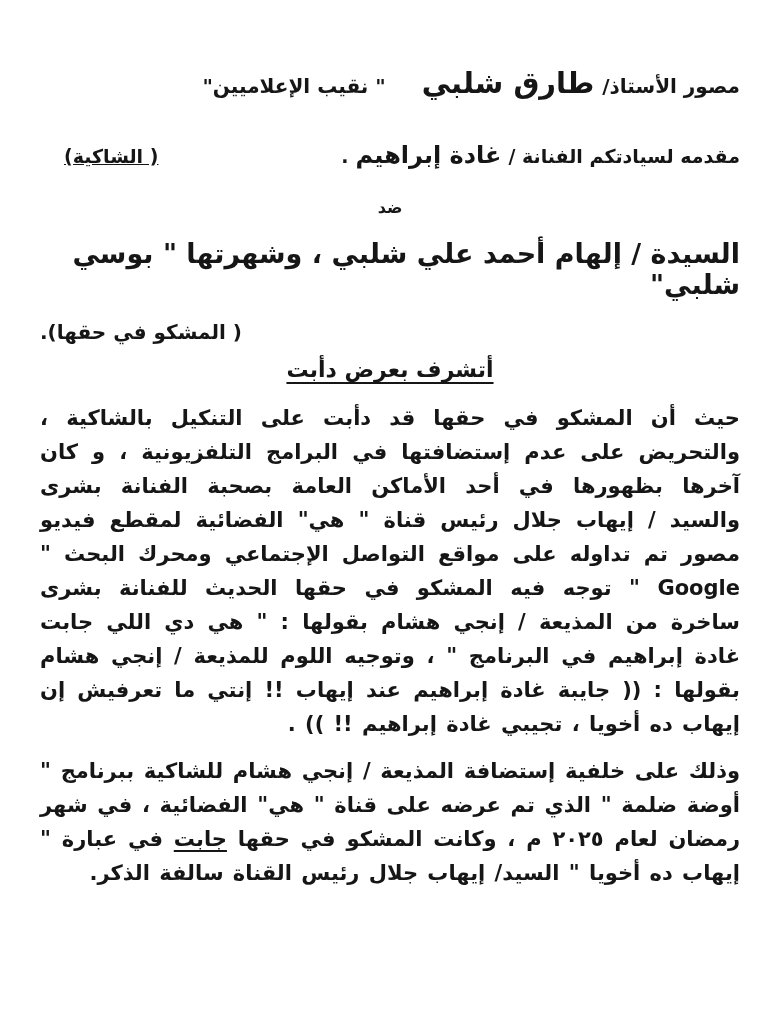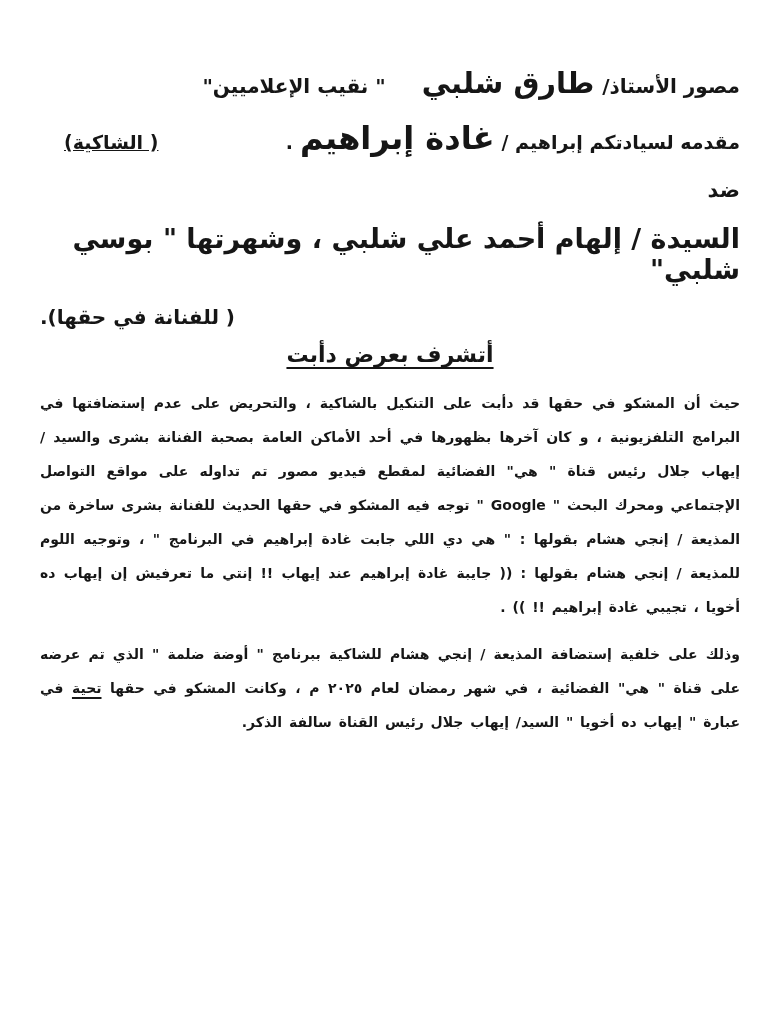--- a/index.html
+++ b/index.html
@@ -41,40 +41,40 @@
   }
   
   .presented-line {
     margin-top: 19px;
     display: flex;
     justify-content: space-between;
     align-items: baseline;
     font-size: 19px;
   }
   .presented-right { display: inline-flex; align-items: baseline; gap: 7px; white-space: nowrap; }
-  .name-big2 { font-size: 32px; }
+  .name-big2 { font-size: 24px; margin-top: 22px; }
   .role-label { padding-left: 24px; font-size: 19px; white-space: nowrap; text-decoration: underline; }
   
-  .versus { margin-top: 21px; text-align: right; font-size: 21px; }
+  .versus { margin-top: 29px; text-align: center; font-size: 16px; }
   
   .respondent { margin-top: 21px; text-align: right; font-size: 27px; }
   .respondent-role { margin-top: 20px; text-align: left; font-size: 20px; }
   
   .section-title {
     margin-top: 13px;
     text-align: center;
     font-size: 22px;
     text-decoration: underline;
     text-decoration-thickness: 2px;
     text-underline-offset: 5px;
   }
   
   .para {
     margin: 19px 0 0 0;
-    font-size: 14px;
+    font-size: 21px;
     line-height: 34px;
     text-align: justify;
     word-spacing: 2px;
   }
   .para + .para { margin-top: 13px; }
   .u {
     text-decoration: underline;
     text-decoration-thickness: 2px;
     text-underline-offset: 4px;
   }
@@ -89,34 +89,34 @@
       <span class="addr-right">
         <span>مصور الأستاذ/</span>
         <span class="name-big">طارق شلبي</span>
       </span>
       <span>" نقيب الإعلاميين"</span>
     </div>
 
 
     <div class="presented-line">
       <span class="presented-right">
-        <span>مقدمه لسيادتكم  إبراهيم /</span>
+        <span>مقدمه لسيادتكم  الفنانة /</span>
         <span class="name-big2">غادة إبراهيم</span>
         <span>.</span>
       </span>
       <span class="role-label">( الشاكية)</span>
     </div>
 
     <div class="versus">ضد</div>
 
     <div class="respondent">السيدة / إلهام  أحمد علي شلبي  ، وشهرتها " بوسي شلبي"</div>
 
-    <div class="respondent-role">( للفنانة في حقها).</div>
+    <div class="respondent-role">( المشكو في حقها).</div>
 
     <div class="section-title">أتشرف بعرض دأبت</div>
 
     <p class="para">حيث أن المشكو في حقها قد دأبت على التنكيل بالشاكية ، والتحريض على عدم إستضافتها في البرامج التلفزيونية ، و كان آخرها  بظهورها في أحد الأماكن العامة بصحبة  الفنانة بشرى  والسيد / إيهاب جلال رئيس قناة " هي" الفضائية لمقطع فيديو  مصور  تم تداوله  على  مواقع  التواصل الإجتماعي ومحرك البحث " Google "  توجه فيه المشكو في حقها الحديث للفنانة بشرى ساخرة من المذيعة / إنجي هشام  بقولها : " هي دي اللي جابت غادة إبراهيم في البرنامج " ، وتوجيه اللوم للمذيعة / إنجي هشام بقولها : (( جايبة غادة إبراهيم عند إيهاب !!  إنتي ما تعرفيش إن إيهاب ده أخويا ، تجيبي غادة إبراهيم !! )) .</p>
 
-    <p class="para"><span>وذلك على خلفية إستضافة المذيعة / إنجي هشام للشاكية  ببرنامج " أوضة ضلمة "  الذي تم  عرضه على قناة " هي" الفضائية ،  في شهر رمضان لعام ٢٠٢٥ م ، وكانت المشكو في حقها </span><span class="u">تحية</span><span> في عبارة " إيهاب ده أخويا "  السيد/ إيهاب جلال رئيس القناة  سالفة الذكر.</span></p>
+    <p class="para"><span>وذلك على خلفية إستضافة المذيعة / إنجي هشام للشاكية  ببرنامج " أوضة ضلمة "  الذي تم  عرضه على قناة " هي" الفضائية ،  في شهر رمضان لعام ٢٠٢٥ م ، وكانت المشكو في حقها </span><span class="u">جابت</span><span> في عبارة " إيهاب ده أخويا "  السيد/ إيهاب جلال رئيس القناة  سالفة الذكر.</span></p>
 
 
   </div>
 </div>
 
 </body></html>

